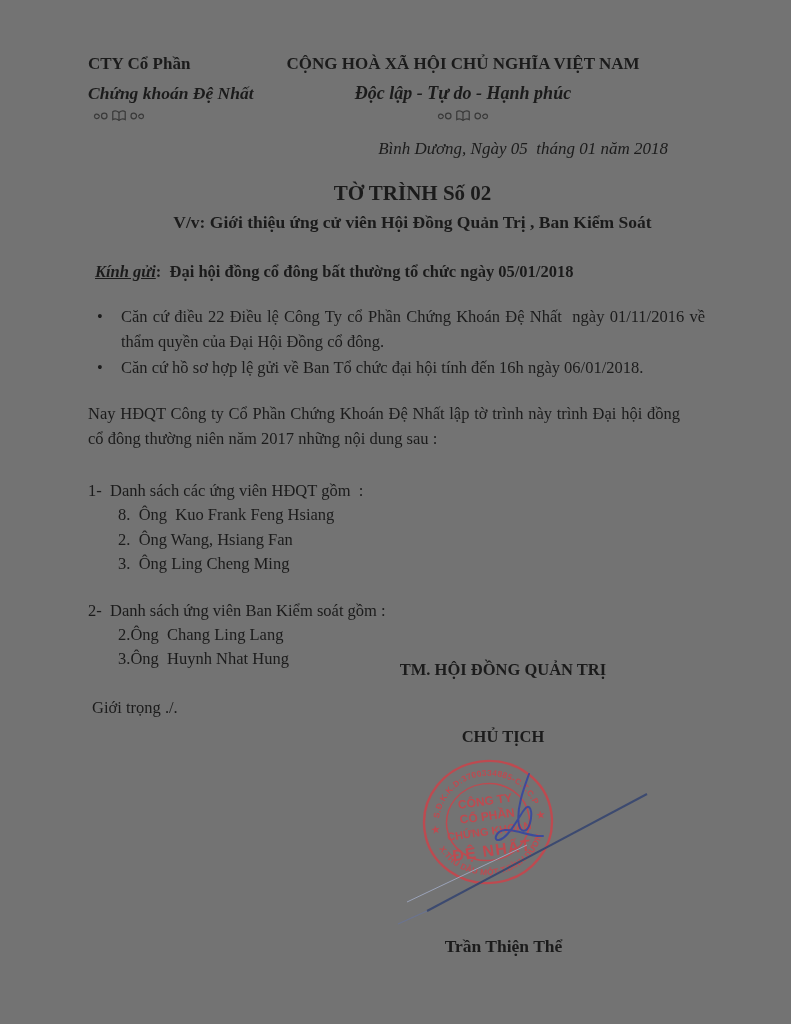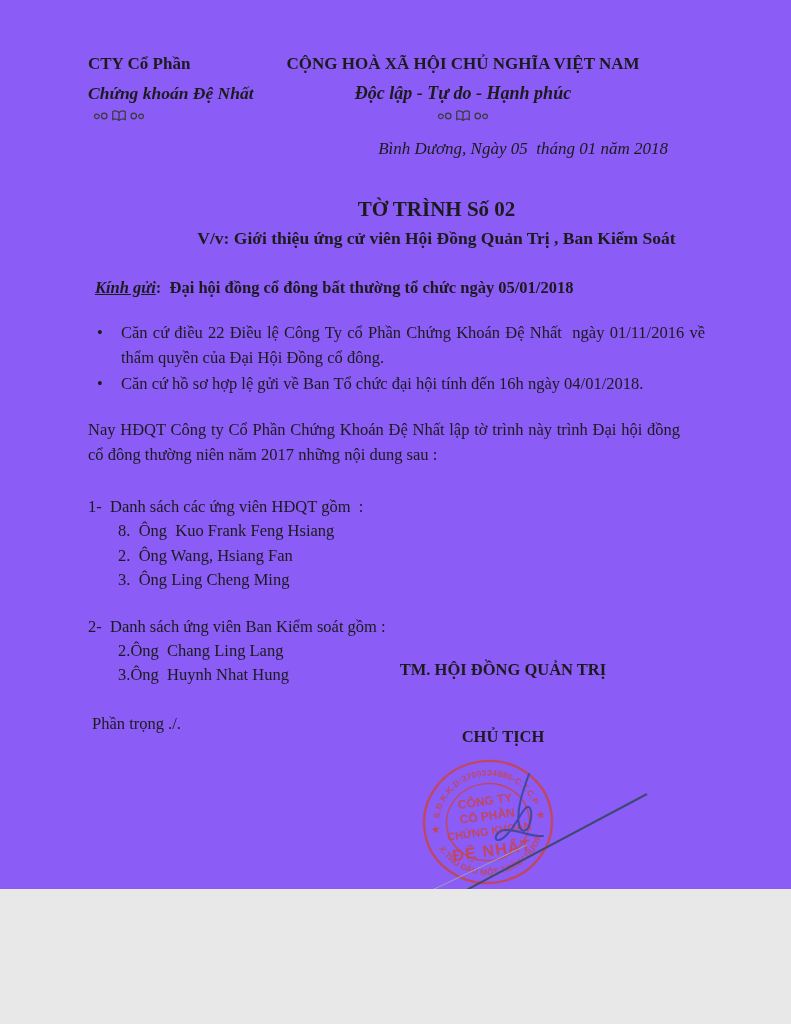--- a/index.html
+++ b/index.html
@@ -1,20 +1,20 @@
 <!DOCTYPE html>
 <html><head>
 <meta charset="utf-8">
 <style>
   html,body{margin:0;padding:0;background:#e8e8e8;}
   .page{
     position:relative;
-    width:791px;height:889px;
+    width:791px;height:1024px;
     margin:0 auto;
-    background:#8b5cf6;
+    background:#737373;
     font-family:"Liberation Serif", serif;
     color:#1b1b1b;
     box-sizing:border-box;
     padding:50px 86px 8px 88px;
     overflow:hidden;
   }
   .pre{white-space:pre-wrap;}
 
   
   .header{display:flex;align-items:flex-start;}
@@ -22,21 +22,21 @@
   .h-right{width:410px;flex:none;text-align:center;}
   .org1{font-weight:bold;font-size:17px;line-height:28px;}
   .org2{font-weight:bold;font-style:italic;font-size:17.5px;line-height:30px;}
   .motto1{font-weight:bold;font-size:17px;line-height:28px;white-space:nowrap;}
   .motto2{font-weight:bold;font-style:italic;font-size:18px;line-height:30px;}
   .ornament-row{height:20px;line-height:14px;}
   .h-left .ornament-row{text-align:left;padding-left:2px;}
   .date-line{font-style:italic;font-size:17px;line-height:26px;text-align:right;margin-top:8px;}
 
   
-  .title-block{position:relative;left:40px;text-align:center;margin-top:32px;}
+  .title-block{position:relative;left:16px;text-align:center;margin-top:16px;}
   .doc-title{font-weight:bold;font-size:21px;line-height:30px;}
   .doc-subject{font-weight:bold;font-size:17.5px;line-height:28px;}
 
   
   .salutation{margin-top:26px;padding-left:7px;font-size:16.5px;font-weight:bold;}
   .salutation .label{font-style:italic;text-decoration:underline;}
   .bullet-list{margin-top:22px;padding-left:9px;}
   .bullet-item{display:flex;font-size:16.5px;line-height:25px;margin-bottom:1px;}
   .bullet-mark{flex:none;width:24px;}
   .bullet-text{max-width:586px;text-align:justify;}
@@ -101,21 +101,21 @@
 
   <div class="salutation pre"><span class="label">Kính gửi</span><span>:  </span><span>Đại hội đồng cổ đông bất thường tổ chức ngày 05/01/2018</span></div>
 
   <div class="bullet-list">
     <div class="bullet-item">
       <span class="bullet-mark">•</span>
       <span class="bullet-text pre">Căn cứ điều 22 Điều lệ Công Ty cổ Phần Chứng Khoán Đệ Nhất  ngày 01/11/2016 về thẩm quyền của Đại Hội Đồng cổ đông.</span>
     </div>
     <div class="bullet-item">
       <span class="bullet-mark">•</span>
-      <span class="bullet-text pre">Căn cứ hồ sơ hợp lệ gửi về Ban Tổ chức đại hội tính đến 16h ngày 04/01/2018.</span>
+      <span class="bullet-text pre">Căn cứ hồ sơ hợp lệ gửi về Ban Tổ chức đại hội tính đến 16h ngày 06/01/2018.</span>
     </div>
   </div>
 
   <div class="intro pre">Nay HĐQT Công ty Cổ Phần Chứng Khoán Đệ Nhất lập tờ trình này trình Đại hội đồng cổ đông thường niên năm 2017 những nội dung sau :</div>
 
   <div class="section">
     <div class="section-heading pre">1-  Danh sách các ứng viên HĐQT gồm  :</div>
     <div class="section-items">
       <div class="section-item pre">8.  Ông  Kuo Frank Feng Hsiang</div>
       <div class="section-item pre">2.  Ông Wang, Hsiang Fan</div>
@@ -124,21 +124,21 @@
   </div>
 
   <div class="section">
     <div class="section-heading pre">2-  Danh sách ứng viên Ban Kiểm soát gồm :</div>
     <div class="section-items">
       <div class="section-item pre">2.Ông  Chang Ling Lang</div>
       <div class="section-item pre">3.Ông  Huynh Nhat Hung</div>
     </div>
   </div>
 
-  <div class="closing pre">Phần trọng ./.</div>
+  <div class="closing pre">Giới trọng ./.</div>
 
   <div class="abs signoff-1">TM. HỘI ĐỒNG QUẢN TRỊ</div>
   <div class="abs signoff-2">CHỦ TỊCH</div>
   <div class="abs signer-name">Trần Thiện Thể</div>
 
   <svg class="overlay" width="791" height="1024" viewBox="0 0 791 1024">
     <defs>
       <path id="topArc" d="M 439.7 814 A 49 46 0 0 1 536.3 814"></path>
       <path id="botArc" d="M 435.4 840.1 A 56 53 0 0 0 540.6 840.1"></path>
     </defs>

